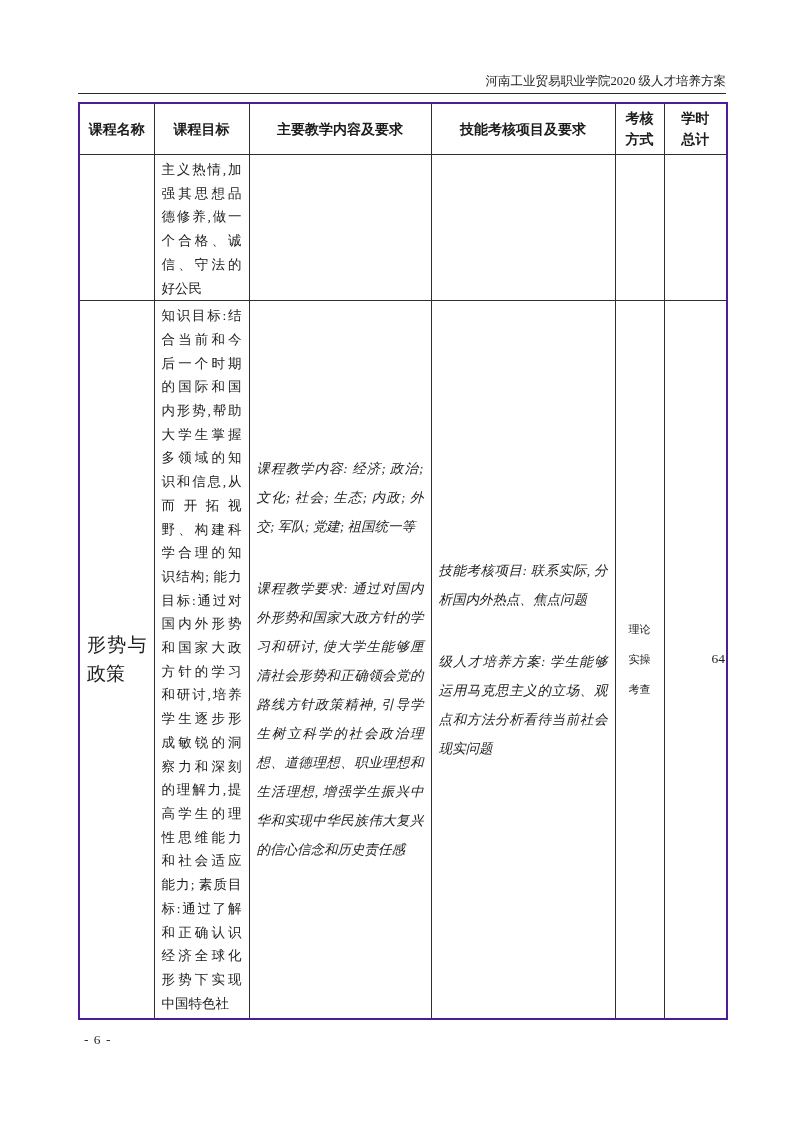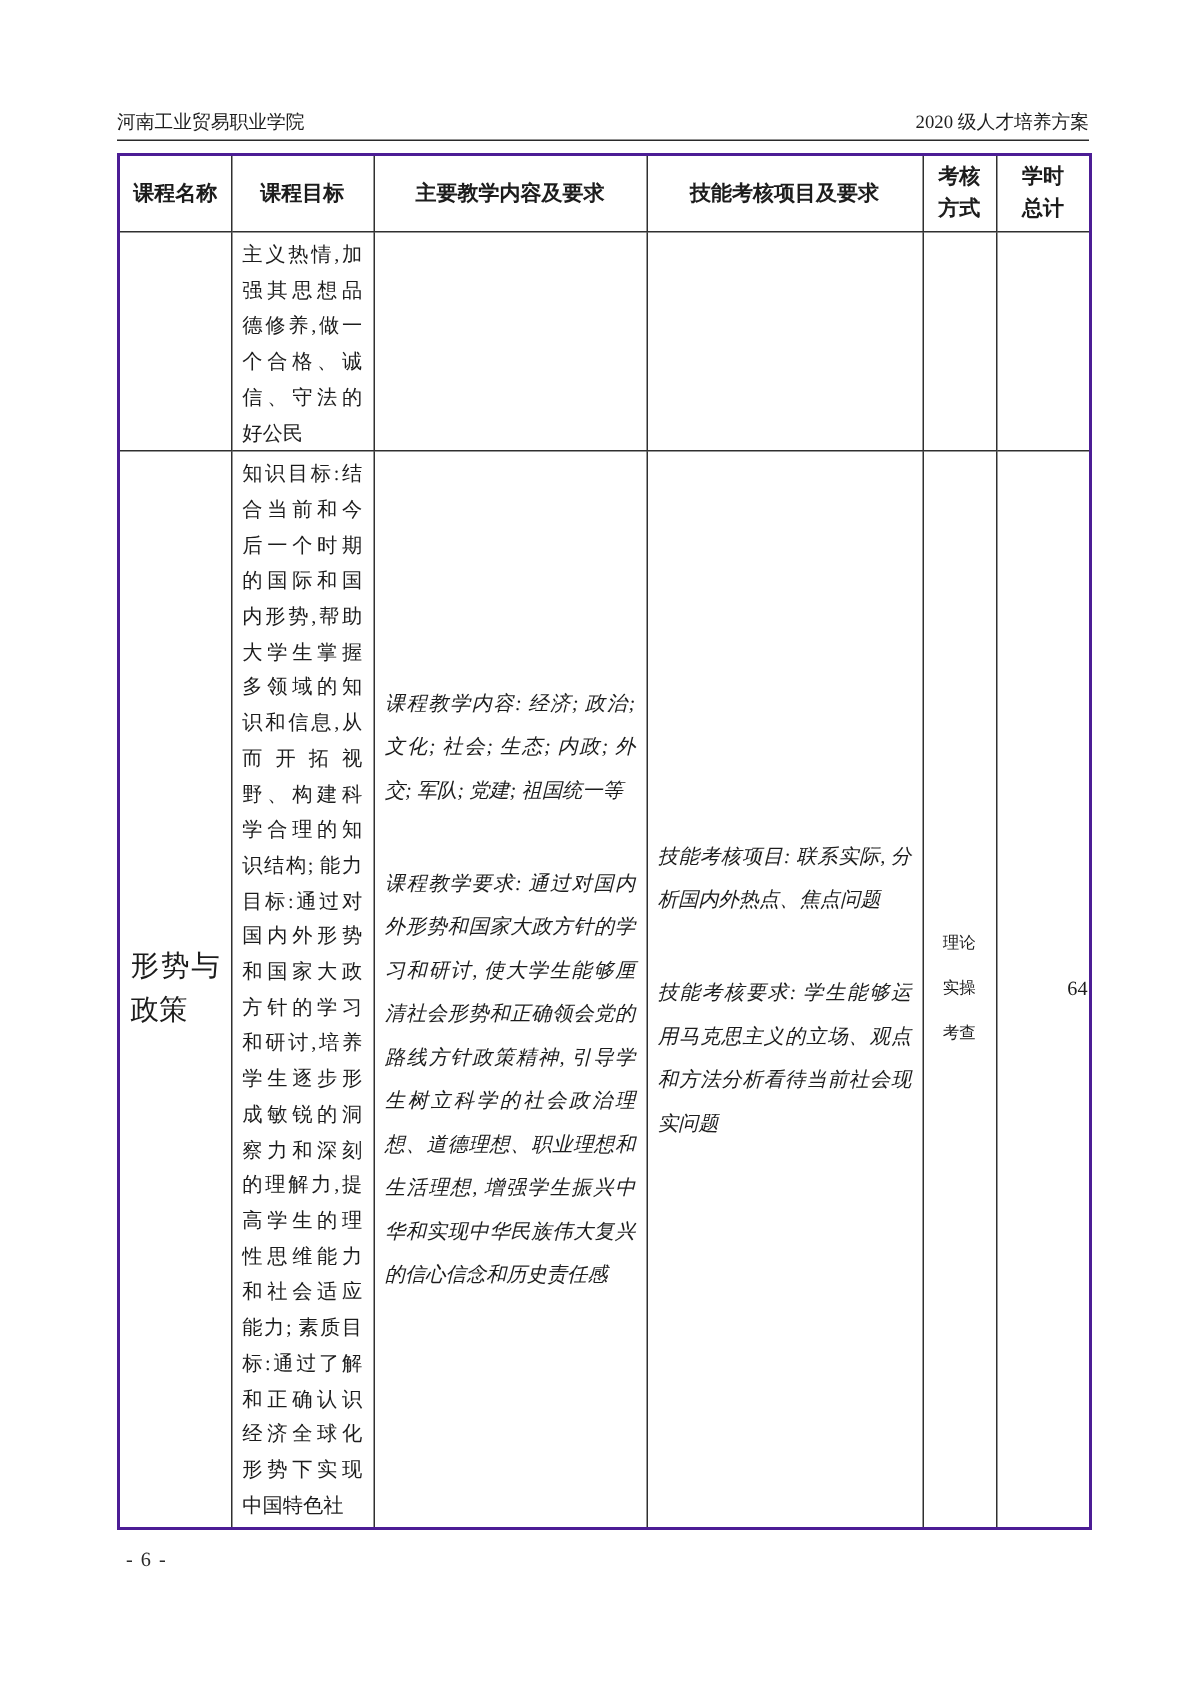--- a/index.html
+++ b/index.html
@@ -20,21 +20,21 @@
     width: 793px;
     height: 1122px;
     background: #ffffff;
   }
   .doc-header {
     position: absolute;
     left: 78px;
     top: 74px;
     width: 648px;
     display: flex;
-    justify-content: space-between;
+    justify-content: flex-end;
     align-items: flex-end;
     font-size: 12.5px;
     line-height: 14px;
     padding-bottom: 5px;
     border-bottom: 1.5px solid #2a2a2a;
   }
   table.course-table {
     position: absolute;
     left: 78px;
     top: 102px;
@@ -150,21 +150,21 @@
       </tr>
       <tr class="row-main">
         <td class="cell-course-name">形势与政策</td>
         <td class="cell-objectives">知识目标:结合当前和今后一个时期的国际和国内形势,帮助大学生掌握多领域的知识和信息,从而开拓视野、构建科学合理的知识结构; 能力目标:通过对国内外形势和国家大政方针的学习和研讨,培养学生逐步形成敏锐的洞察力和深刻的理解力,提高学生的理性思维能力和社会适应能力; 素质目标:通过了解和正确认识经济全球化形势下实现中国特色社</td>
         <td class="cell-paras">
           <p>课程教学内容: 经济; 政治; 文化; 社会; 生态; 内政; 外交; 军队; 党建; 祖国统一等</p>
           <p>课程教学要求: 通过对国内外形势和国家大政方针的学习和研讨, 使大学生能够厘清社会形势和正确领会党的路线方针政策精神, 引导学生树立科学的社会政治理想、道德理想、职业理想和生活理想, 增强学生振兴中华和实现中华民族伟大复兴的信心信念和历史责任感</p>
         </td>
         <td class="cell-paras">
           <p>技能考核项目: 联系实际, 分析国内外热点、焦点问题</p>
-          <p>技能考核要求: 学生能够运用马克思主义的立场、观点和方法分析看待当前社会现实问题</p>
+          <p>级人才培养方案: 学生能够运用马克思主义的立场、观点和方法分析看待当前社会现实问题</p>
         </td>
         <td class="cell-method">理论
 实操
 考查</td>
         <td class="cell-hours">64</td>
       </tr>
     </tbody>
   </table>
 
   <div class="doc-footer">

